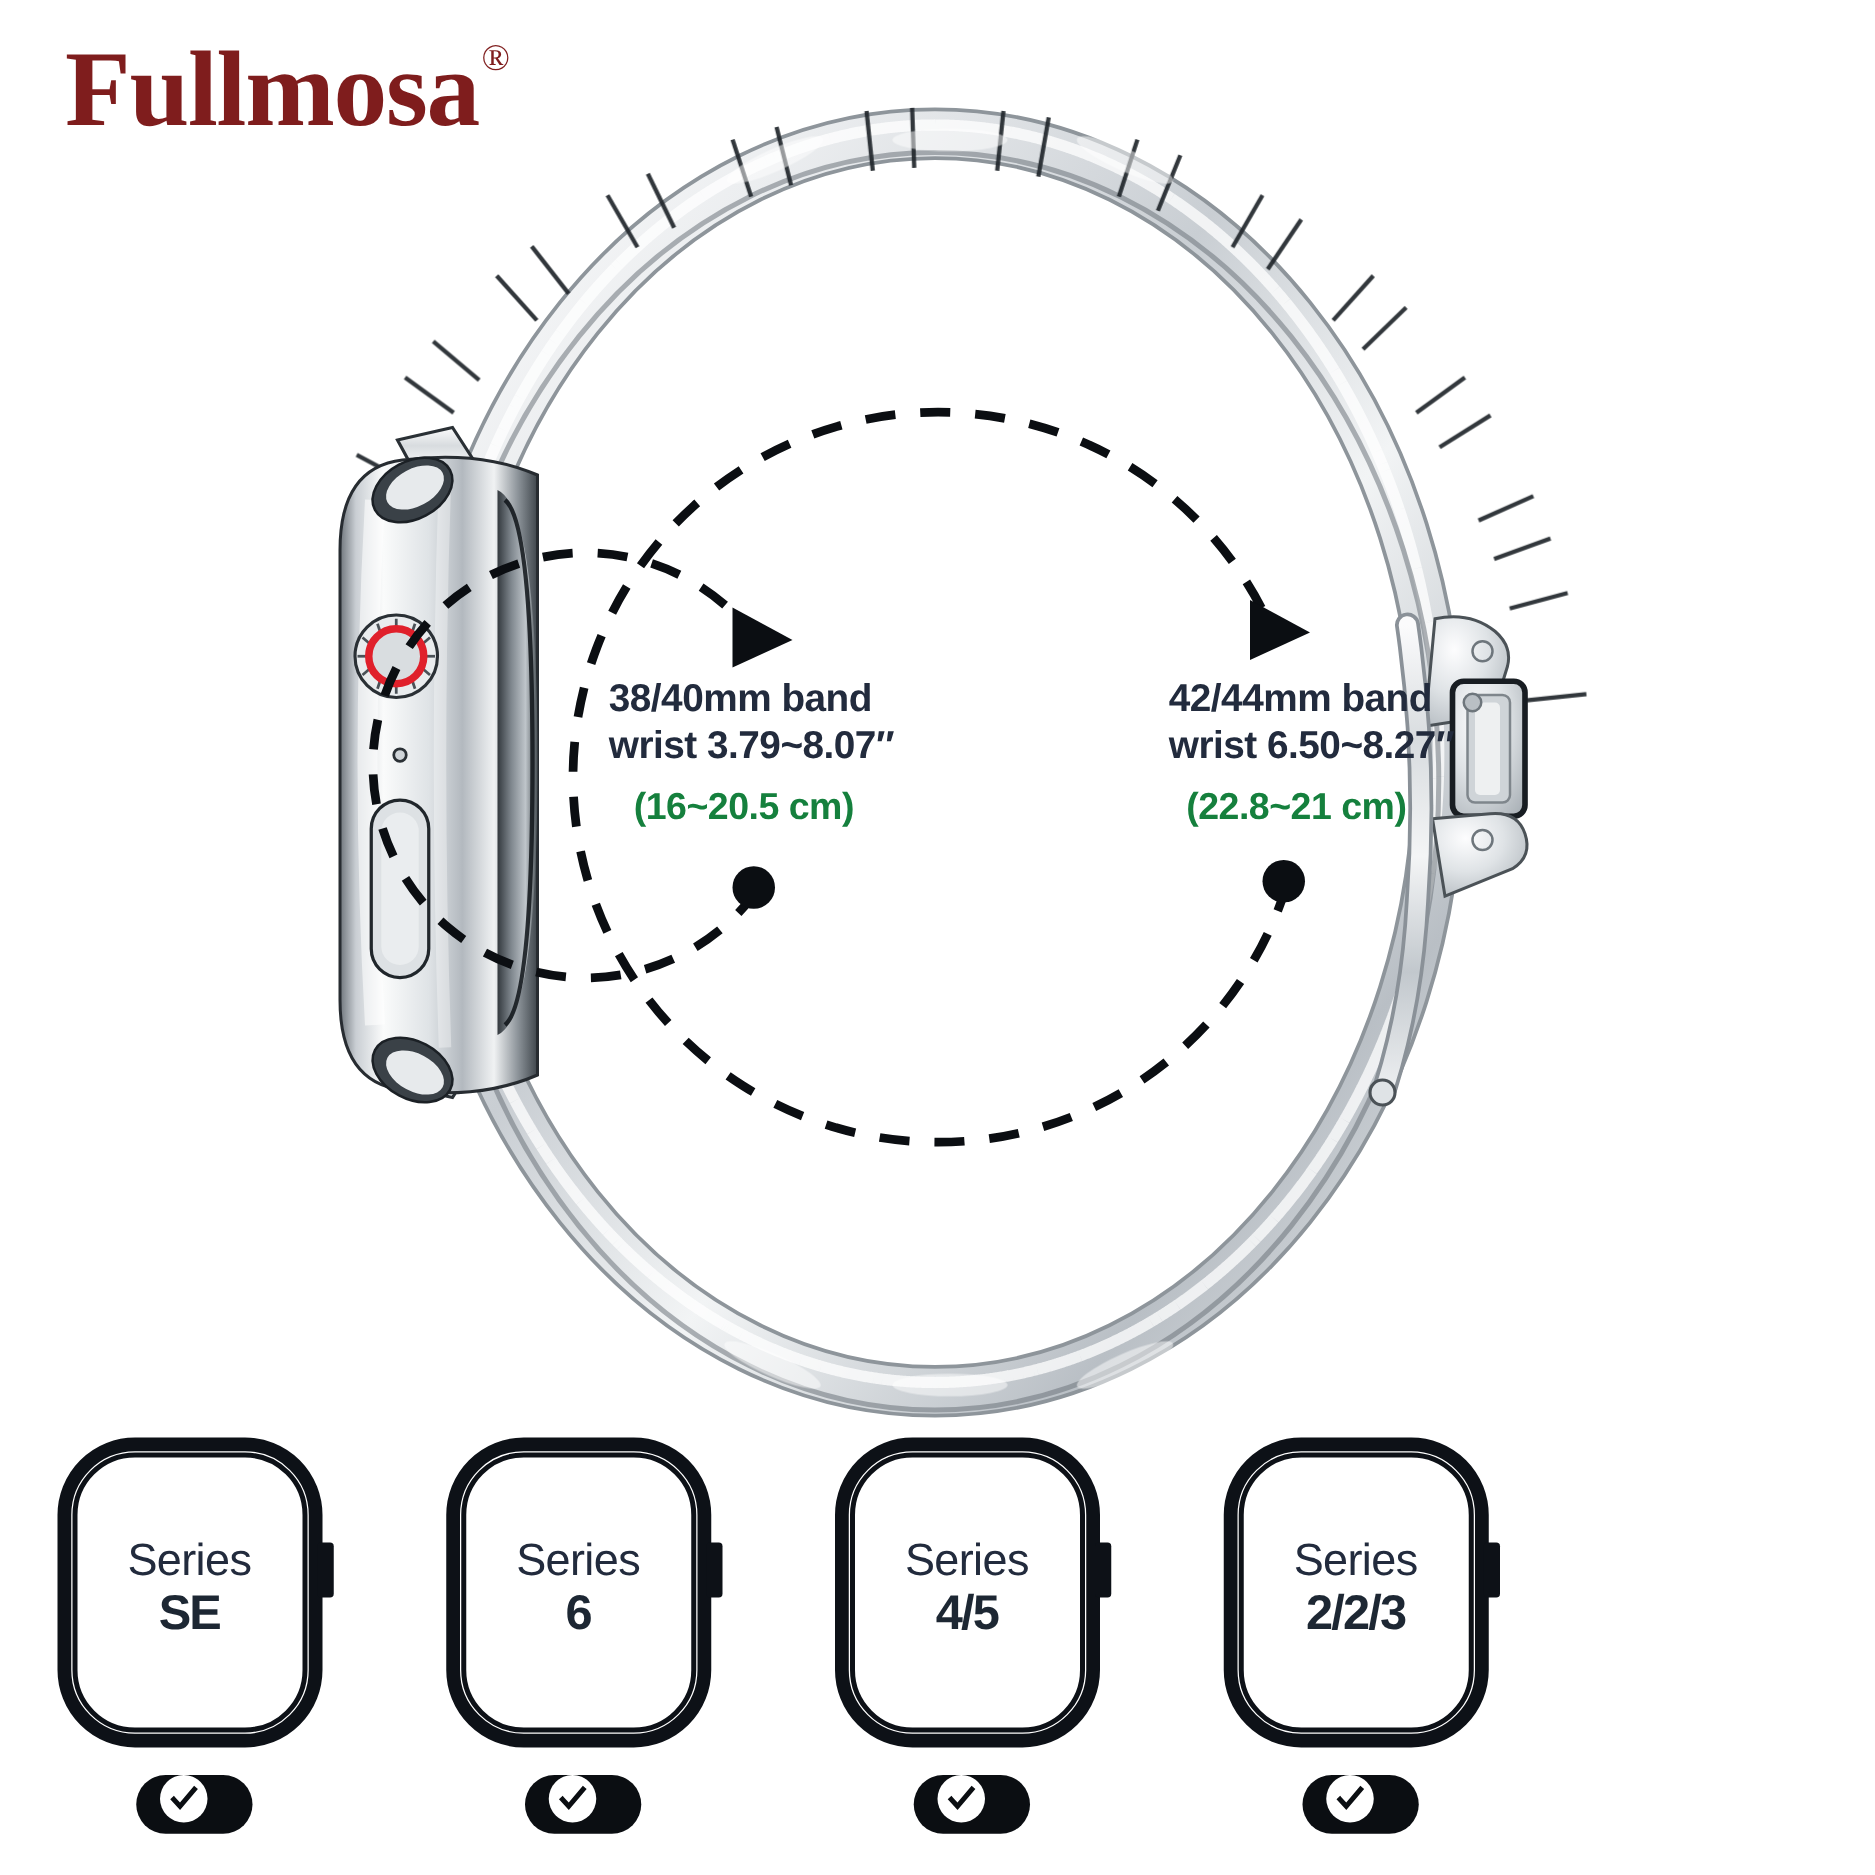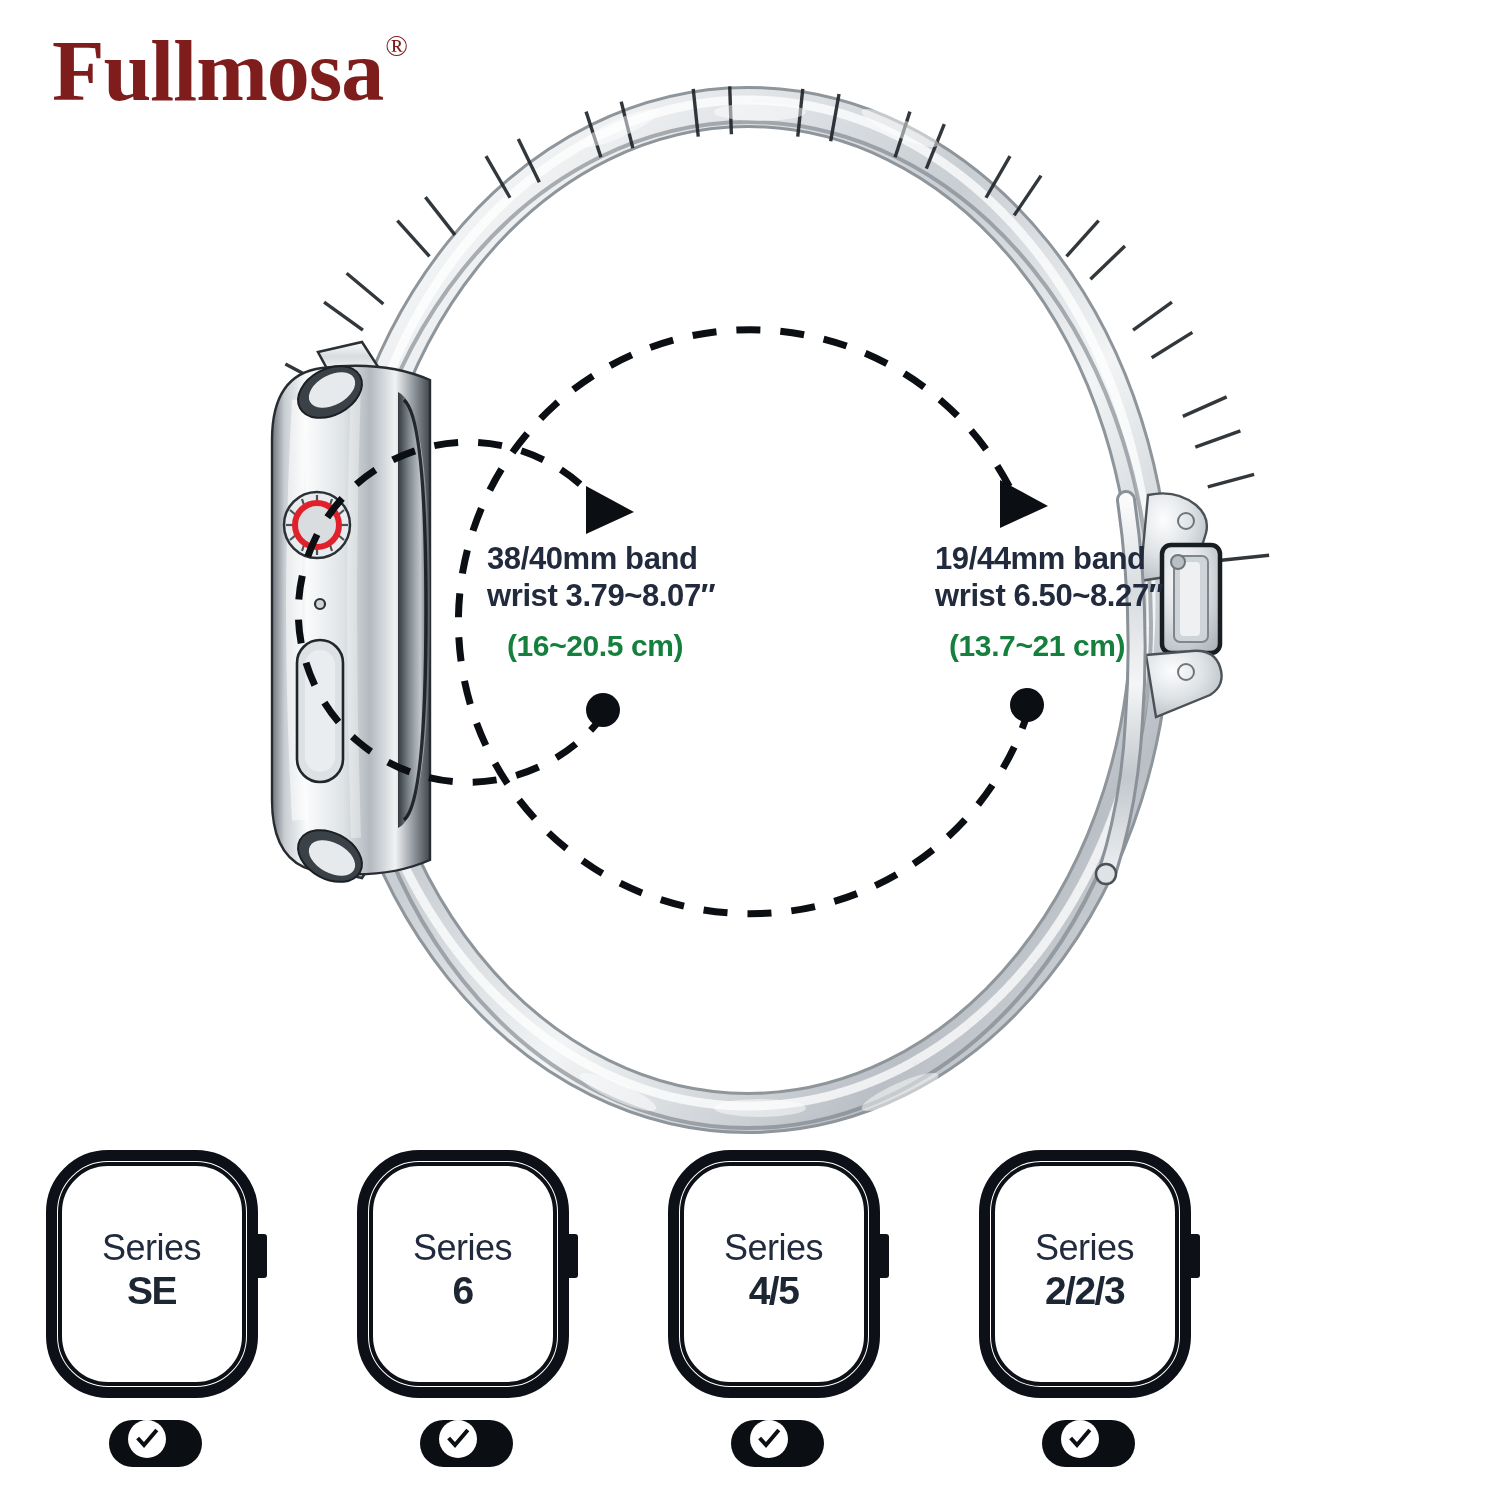--- a/index.html
+++ b/index.html
@@ -290,23 +290,23 @@
     <circle cx="1027" cy="705" r="17" fill="#0b0e12"></circle>
   </svg>
 
   <div class="size-label" id="label-small">
     <span>38/40mm band</span><br>
     <span>wrist 3.79~8.07″</span>
     <span class="sub">(16~20.5 cm)</span>
   </div>
 
   <div class="size-label" id="label-large">
-    <span>19/44mm band</span><br>
+    <span>42/44mm band</span><br>
     <span>wrist 6.50~8.27″</span>
-    <span class="sub">(13.7~21 cm)</span>
+    <span class="sub">(22.8~21 cm)</span>
   </div>
 </div>
 
 <div id="compat">
 
   <div class="compat-cell">
     <div class="watch-icon">
       <div class="outer"></div>
       <div class="inner"></div>
       <div class="crown"></div>

